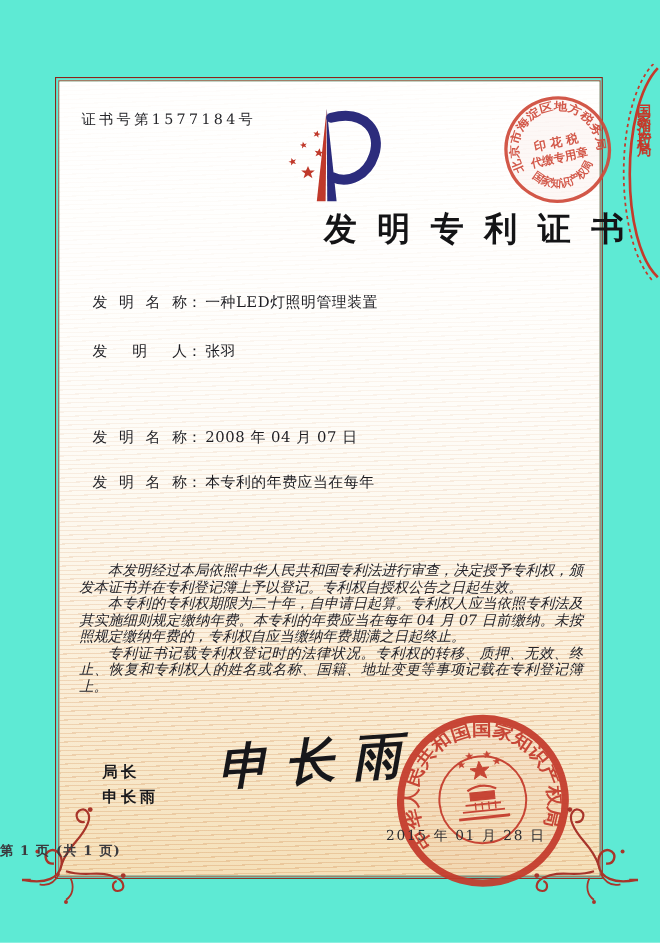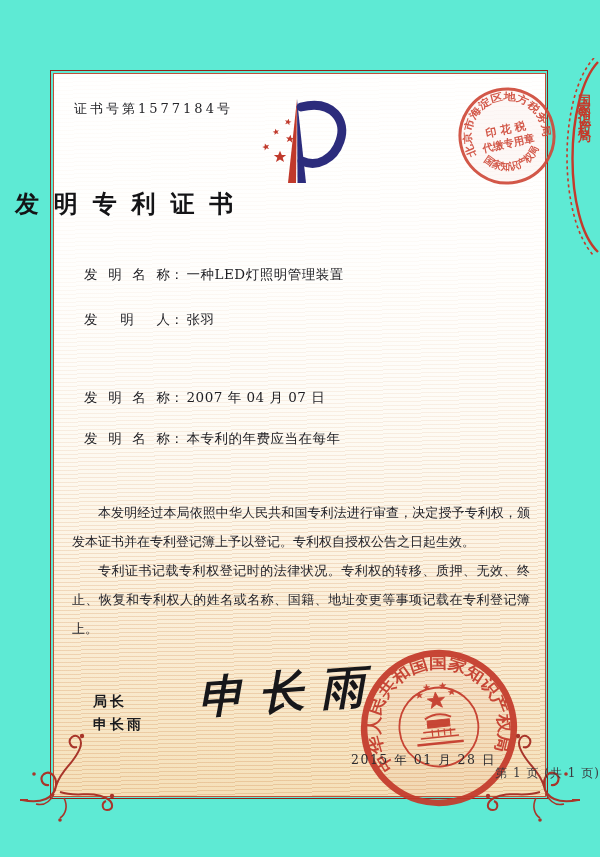--- a/index.html
+++ b/index.html
@@ -14,51 +14,51 @@
     background:linear-gradient(180deg,#fffdf6 0%,#fdf7ea 42%,#fbeed7 70%,#f5e0b9 100%);}
   .pattern::after{content:"";position:absolute;inset:0;
     background:repeating-linear-gradient(178.5deg,rgba(208,138,78,0.30) 0 1px,rgba(255,255,255,0) 1px 4px);}
   .whitefade{position:absolute;inset:0;
     background:linear-gradient(180deg,rgba(255,255,255,0.93) 0%,rgba(255,255,255,0.86) 26%,
       rgba(255,255,255,0.55) 50%,rgba(255,255,255,0.15) 72%,rgba(255,255,255,0) 100%);}
 
   .abs{position:absolute;z-index:3;}
   .cert-no{left:74px;top:100px;font-size:13px;letter-spacing:3px;color:#26262a;}
   .logo{left:235px;top:95px;width:130px;height:92px;z-index:3;}
-  .title{left:0;right:14px;top:188px;text-align:left;font-size:24px;font-weight:bold;
+  .title{left:0;right:14px;top:188px;text-align:right;font-size:30px;font-weight:bold;
     letter-spacing:0.62em;text-indent:0.62em;color:#141416;}
 
   .field{position:absolute;left:84px;font-size:13.5px;color:#1d1d22;z-index:3;white-space:nowrap;}
   .field .lbl{display:inline-block;width:86px;text-align:justify;text-align-last:justify;}
   .field .val{margin-left:3px;letter-spacing:0.5px;}
   .f0{top:266px}.f1{top:311px}.f2{top:347px}.f3{top:389px}.f4{top:430px}.f5{top:472px}
 
-  .paras{left:72px;width:458px;top:498px;font-size:13px;line-height:29px;
-    text-align:justify;color:#23232a;}
+  .paras{left:72px;width:458px;top:512px;font-size:13px;line-height:15px;
+    text-align:justify;color:#23232a;font-style:italic;}
   .paras p{margin:0;text-indent:2em;}
 
   .director-title{left:93px;top:693px;font-size:14px;letter-spacing:3px;color:#1b1b1e;
     font-family:"DejaVu Sans","Liberation Sans",sans-serif;font-weight:bold;}
   .director-name{left:93px;top:716px;font-size:14px;letter-spacing:3px;color:#1b1b1e;
     font-family:"DejaVu Sans","Liberation Sans",sans-serif;font-weight:bold;}
   .signature{left:198px;top:662px;font-size:45px;font-style:italic;font-weight:600;
     letter-spacing:16px;color:#17171a;transform:rotate(-4deg);z-index:4;}
 
   .seal{left:353px;top:642px;width:172px;height:172px;transform:rotate(-6deg);opacity:0.93;z-index:3;}
   .seal-date{left:351px;top:752px;font-size:12.5px;letter-spacing:1.5px;color:#2c2c30;z-index:5;}
 
   .stamp{left:451px;top:80px;width:112px;height:112px;transform:rotate(-12deg);opacity:0.92;z-index:3;}
 
   .edge-seal{right:0;top:58px;width:46px;height:200px;z-index:3;}
   .edge-seal svg{position:absolute;inset:0;}
   .edge-seal-text{position:absolute;right:7px;top:26px;writing-mode:vertical-rl;
     font-size:13px;letter-spacing:6px;color:#c43a2b;font-weight:bold;}
 
-  .footer{left:0;right:0;top:765px;text-align:right;font-size:12px;color:#3a3a3e;
-    letter-spacing:1px;z-index:3;}
+  .footer{left:0;right:0;top:765px;text-align:left;font-size:12px;color:#3a3a3e;
+    letter-spacing:1px;z-index:3;font-weight:bold;}
 
   .ornament{position:absolute;width:104px;height:94px;z-index:3;}
   .orn-left{left:20px;top:729px;}
   .orn-right{right:20px;top:729px;transform:scaleX(-1);}
 </style>
 </head>
 <body>
 
 <div class="page">
 
@@ -89,28 +89,29 @@
 
   <div class="abs title">发明专利证书</div>
 
   <div class="field f1">
     <span class="lbl">发明人</span><span>：</span><span class="val">张羽</span>
   </div>
   <div class="field f0">
     <span class="lbl">发明名称</span><span>：</span><span class="val">一种LED灯照明管理装置</span>
   </div>
   <div class="field f3">
-    <span class="lbl">发明名称</span><span>：</span><span class="val">2007 年 04 月 07 日</span>
+    <span class="lbl">发明名称</span><span>：</span><span class="val">2008 年 04 月 07 日</span>
   </div>
   <div class="field f4">
     <span class="lbl">发明名称</span><span>：</span><span class="val">本专利的年费应当在每年</span>
   </div>
 
   <div class="abs paras">
     <p>本发明经过本局依照中华人民共和国专利法进行审查，决定授予专利权，颁发本证书并在专利登记簿上予以登记。专利权自授权公告之日起生效。</p>
+    <p>本专利的专利权期限为二十年，自申请日起算。专利权人应当依照专利法及其实施细则规定缴纳年费。本专利的年费应当在每年 04 月 07 日前缴纳。未按照规定缴纳年费的，专利权自应当缴纳年费期满之日起终止。</p>
     <p>专利证书记载专利权登记时的法律状况。专利权的转移、质押、无效、终止、恢复和专利权人的姓名或名称、国籍、地址变更等事项记载在专利登记簿上。</p>
   </div>
 
   <div class="abs director-title">局长</div>
   <div class="abs director-name">申长雨</div>
   <div class="abs signature">申长雨</div>
 
   <svg class="abs seal" viewBox="0 0 170 170">
     <circle cx="85" cy="85" r="74" fill="rgba(196,58,43,0.05)" stroke="#c43a2b" stroke-width="6.5"></circle>
     <path id="sealArc" d="M36.7,118.8 A59,59 0 1 1 133.3,118.8" fill="none"></path>

